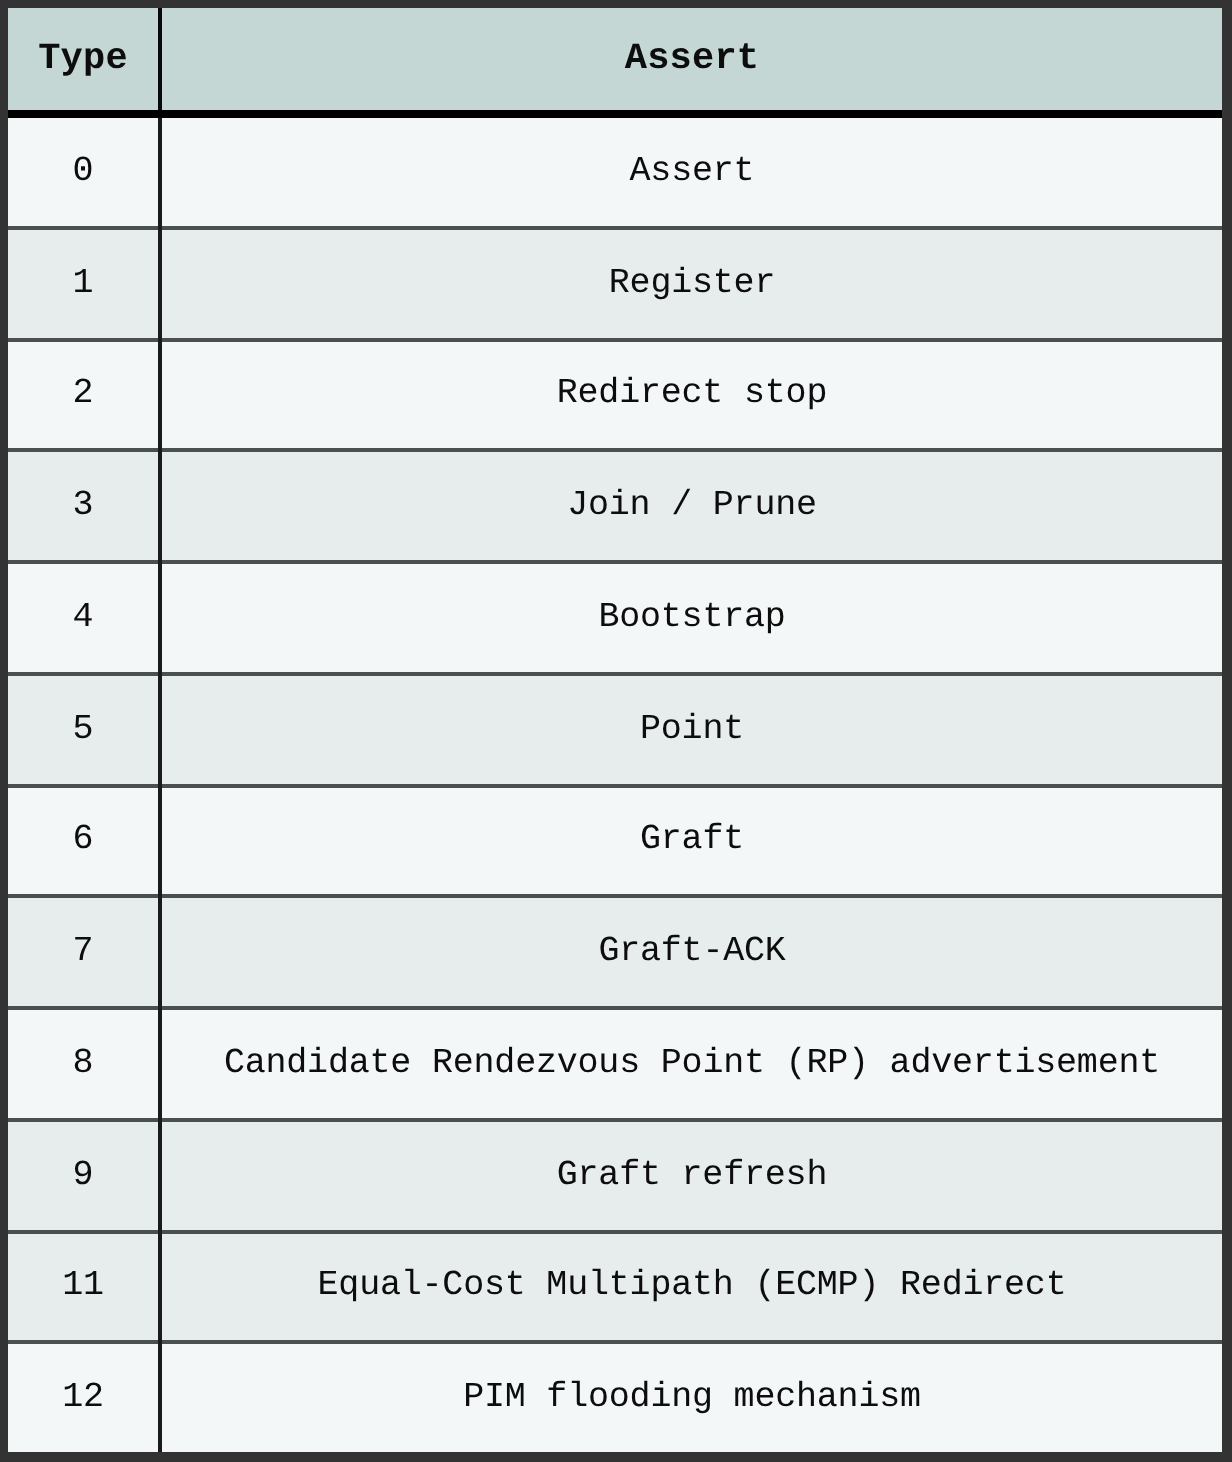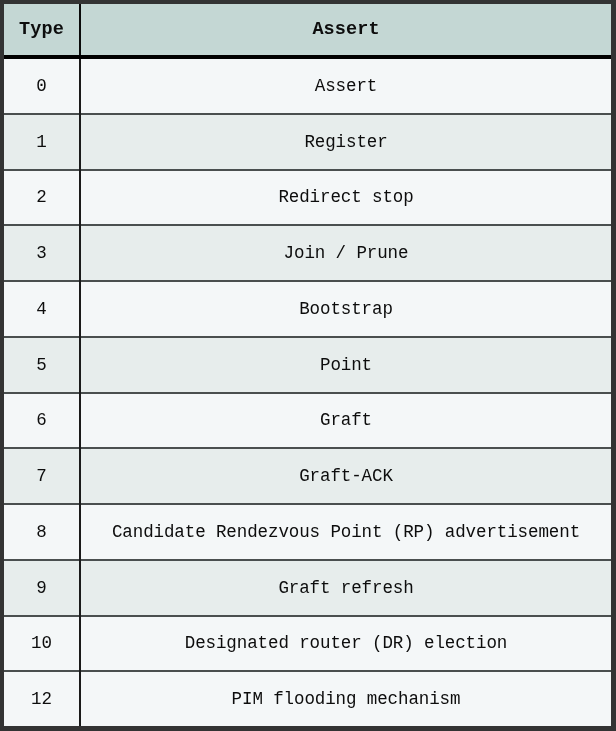--- a/index.html
+++ b/index.html
@@ -123,23 +123,23 @@
           <td class="cell-message">Graft-ACK</td>
         </tr>
         <tr class="row-light">
           <td class="cell-type">8</td>
           <td class="cell-message">Candidate Rendezvous Point (RP) advertisement</td>
         </tr>
         <tr class="row-alt">
           <td class="cell-type">9</td>
           <td class="cell-message">Graft refresh</td>
         </tr>
-        <tr class="row-light">
-          <td class="cell-type">10</td>
-          <td class="cell-message">Designated router (DR) election</td>
+        <tr class="row-alt">
+          <td class="cell-type">11</td>
+          <td class="cell-message">Equal-Cost Multipath (ECMP) Redirect</td>
         </tr>
         <tr class="row-light">
           <td class="cell-type">12</td>
           <td class="cell-message">PIM flooding mechanism</td>
         </tr>
       </tbody>
   </table>
 </div>
 
 </body></html>

